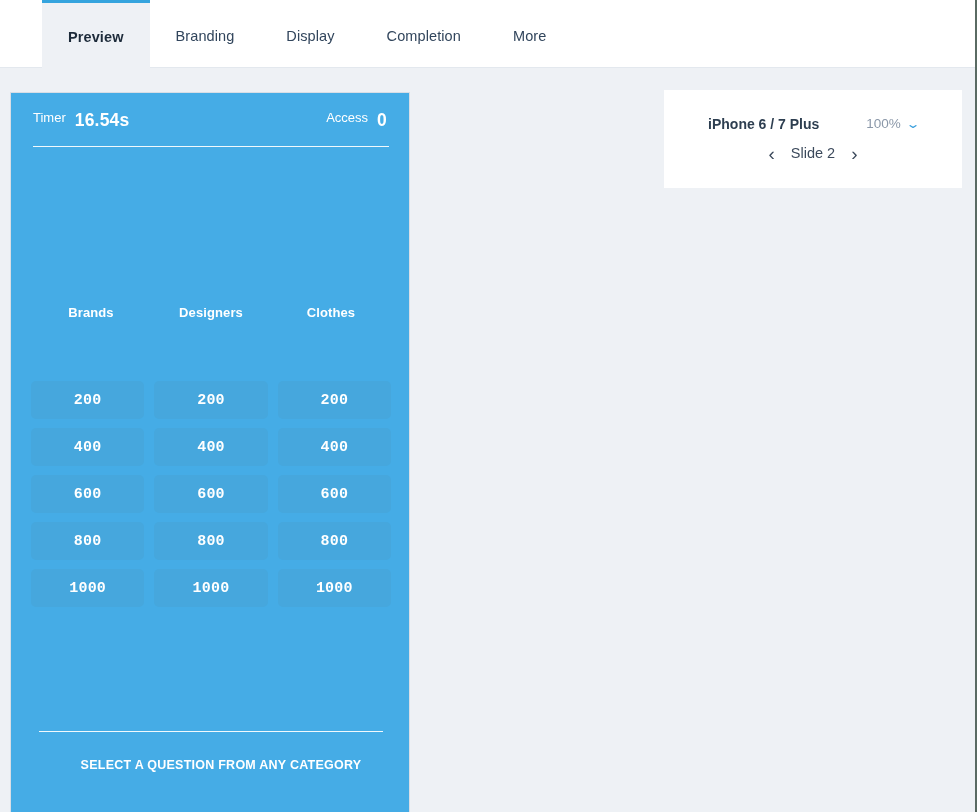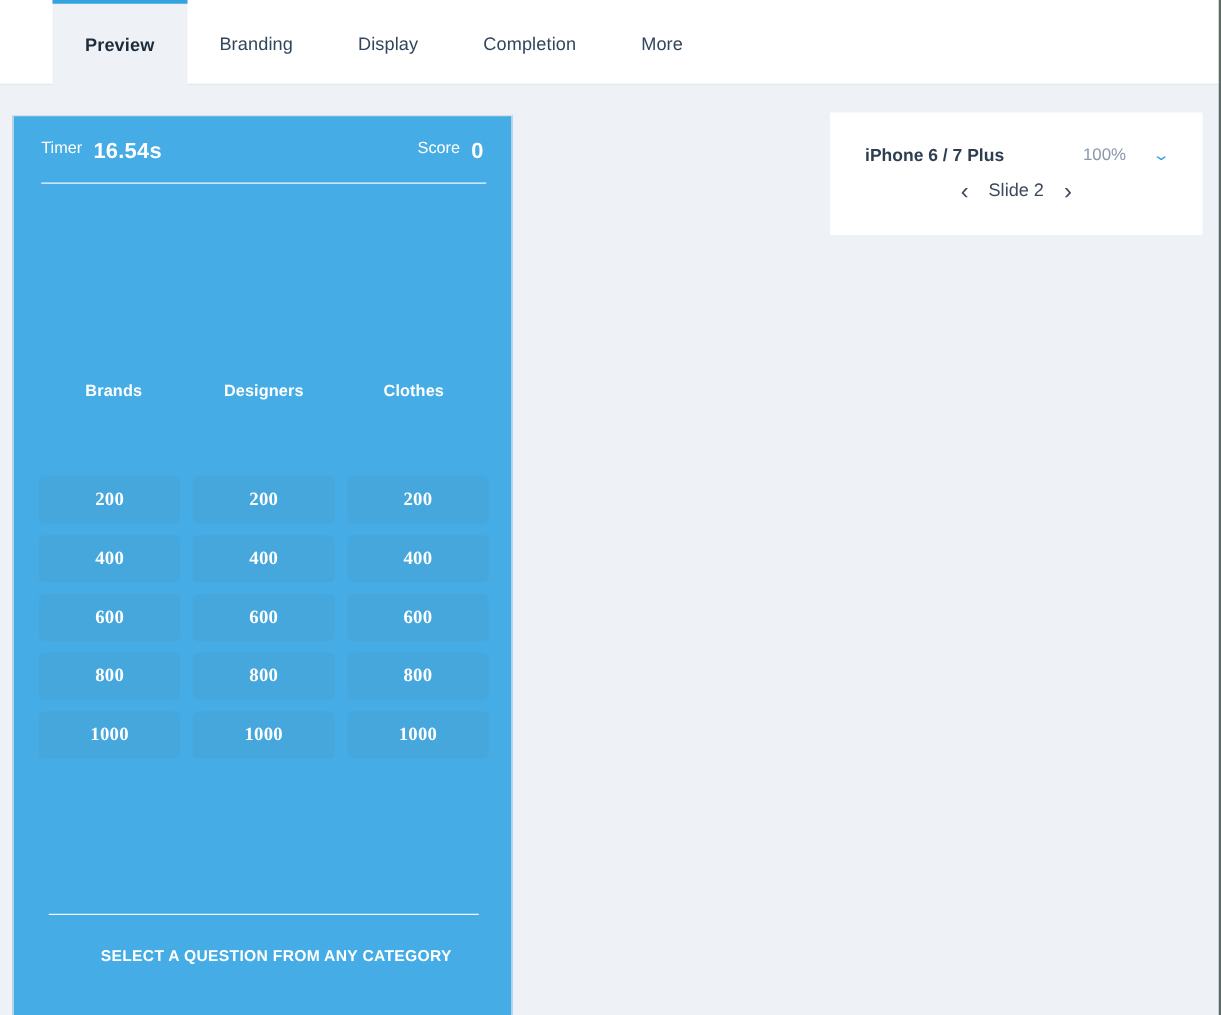--- a/index.html
+++ b/index.html
@@ -168,21 +168,21 @@
     border-radius: 5px;
     display: flex;
     align-items: center;
     justify-content: center;
     color: #ffffff;
     font-size: 15px;
     font-weight: bold;
     letter-spacing: .2px;
     cursor: pointer;
     border: none;
-    font-family: Liberation Serif, serif;
+    font-family: Liberation Mono, monospace;
   }
 
   #bottom-rule {
     position: absolute;
     left: 28px;
     top: 638px;
     width: 344px;
     height: 1px;
     background: rgba(255,255,255,.92);
   }
@@ -211,21 +211,21 @@
     display: flex;
     flex-direction: column;
     align-items: center;
     justify-content: center;
     gap: 12px;
   }
 
   #device-row {
     display: flex;
     align-items: center;
-    gap: 22px;
+    gap: 6px;
     cursor: pointer;
   }
 
   #device-name {
     font-size: 14px;
     font-weight: bold;
     color: #2d3e50;
   }
 
   #device-zoom {
@@ -291,21 +291,21 @@
 </div>
 
 <div id="phone-panel">
 
   <div id="status-row">
     <div class="stat">
       <span class="stat-label">Timer</span>
       <span class="stat-value">16.54s</span>
     </div>
     <div class="stat">
-      <span class="stat-label">Score</span>
+      <span class="stat-label">Access</span>
       <span class="stat-value">0</span>
     </div>
   </div>
 
   <div id="top-rule"></div>
 
   <div id="categories">
     <div class="category">Brands</div>
     <div class="category">Designers</div>
     <div class="category">Clothes</div>

